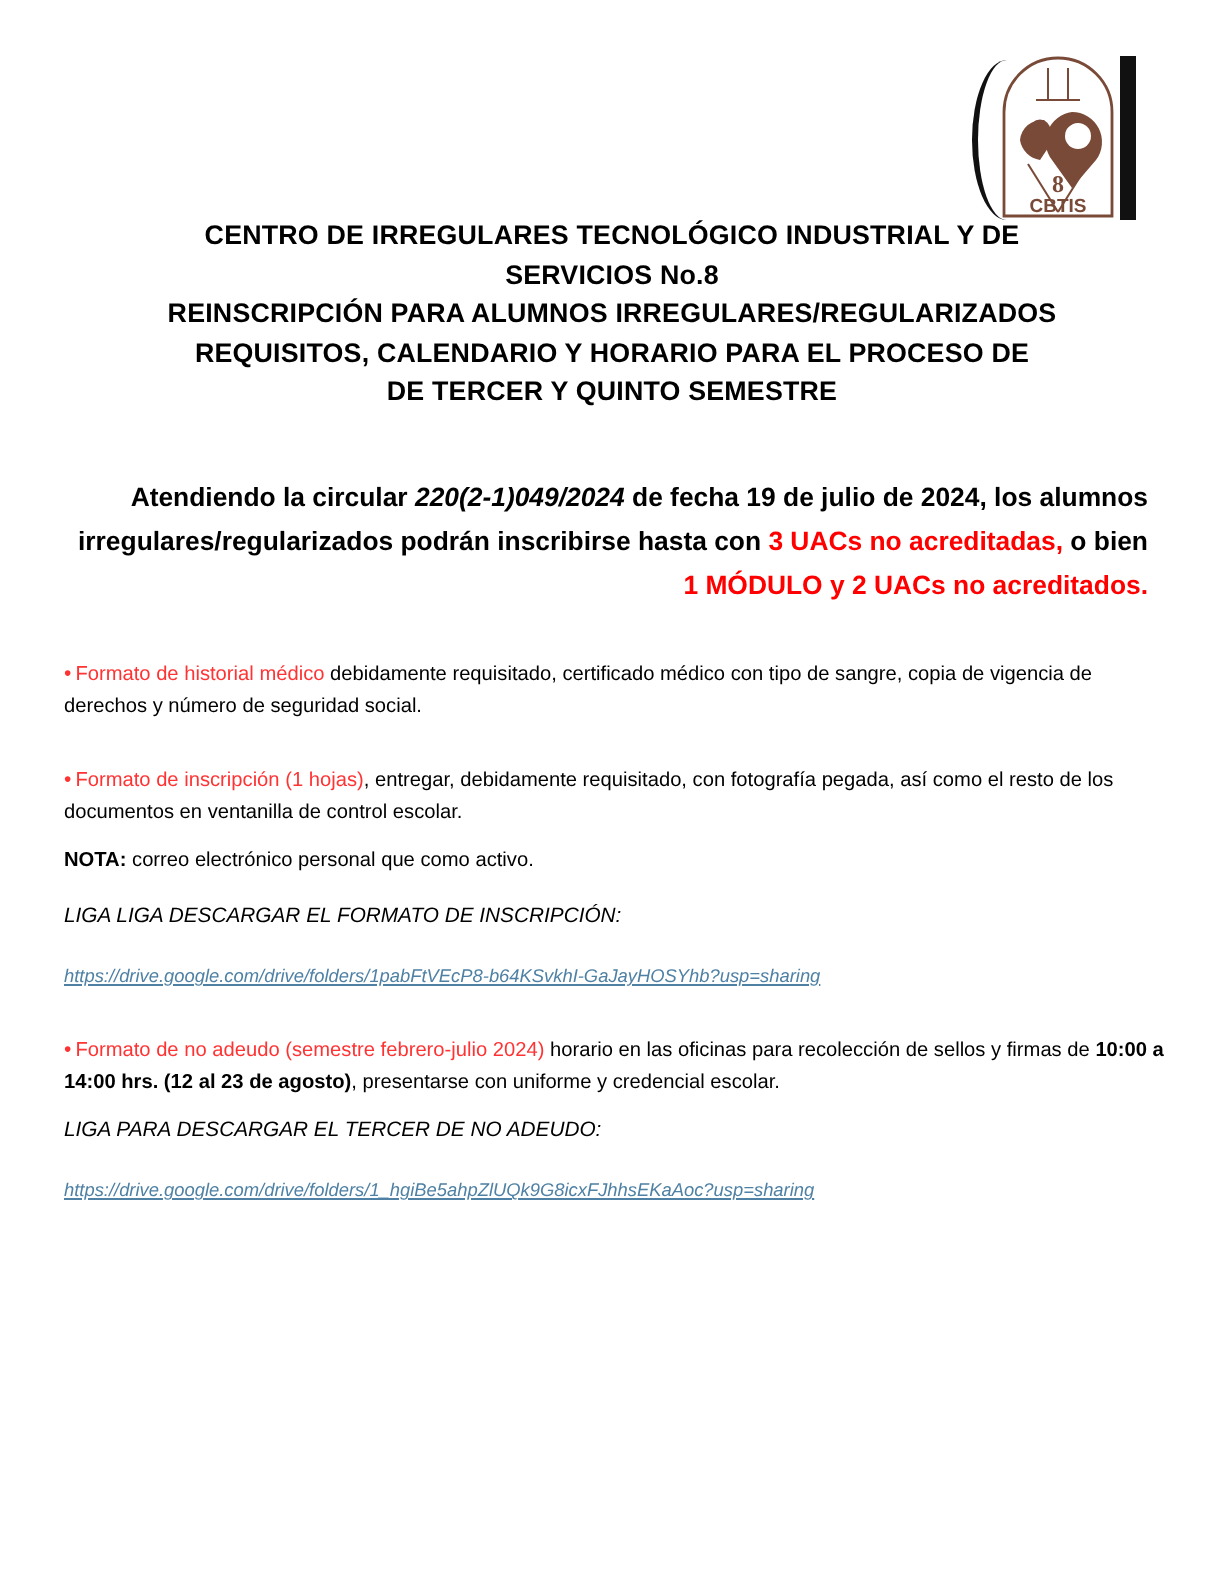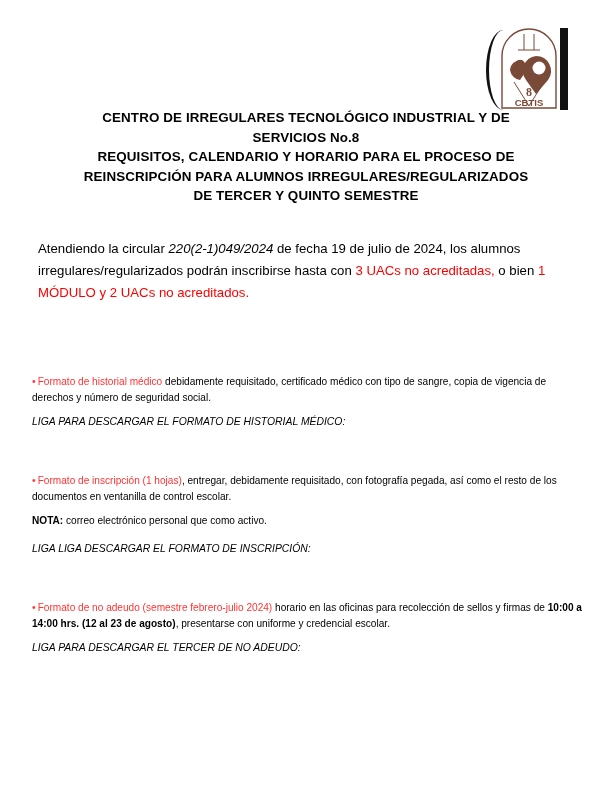--- a/index.html
+++ b/index.html
@@ -63,36 +63,36 @@
     letter-spacing: 0.1px;
   }
   .doc-title .line { display: block; }
 
   
   .lead {
     position: absolute;
     top: 238px;
     left: 38px;
     width: 536px;
-    text-align: left;
+    text-align: right;
     font-size: 13.2px;
-    font-weight: normal;
+    font-weight: bold;
     line-height: 22px;
   }
   .lead .circ { font-style: italic; }
   .red { color: #ff0000; }
 
   
   .body-wrap {
     position: absolute;
     top: 330px;
     left: 32px;
     width: 550px;
   }
-  .block { margin-bottom: 14px; margin-top: 44px; }
+  .block { margin-bottom: 14px; }
   .block.b1 { margin-bottom: 22px; }
   .block.b2 { margin-bottom: 22px; }
 
   .para {
     font-size: 10.1px;
     line-height: 15.6px;
     color: #000;
     margin: 0 0 9px 0;
     text-align: left;
   }
@@ -158,48 +158,53 @@
       <text x="31" y="70" text-anchor="middle" font-family="Liberation Serif, serif" font-size="12" font-weight="bold" fill="#7a4a38">8</text>
 
       <text x="31" y="80" text-anchor="middle" font-family="Liberation Sans, sans-serif" font-size="9.5" font-weight="bold" fill="#7a4a38">CBTIS</text>
     </svg>
   </div>
 </div>
 
 <div class="doc-title">
   <span class="line">CENTRO DE IRREGULARES TECNOLÓGICO INDUSTRIAL Y DE</span>
   <span class="line">SERVICIOS No.8</span>
+  <span class="line">REINSCRIPCIÓN PARA ALUMNOS IRREGULARES/REGULARIZADOS</span>
   <span class="line">REQUISITOS, CALENDARIO Y HORARIO PARA EL PROCESO DE</span>
-  <span class="line">REINSCRIPCIÓN PARA ALUMNOS IRREGULARES/REGULARIZADOS</span>
   <span class="line">DE TERCER Y QUINTO SEMESTRE</span>
 </div>
 
 <div class="lead">
   <span>Atendiendo la circular </span><span class="circ">220(2-1)049/2024</span><span> de fecha 19 de julio de 2024, los alumnos irregulares/regularizados podrán inscribirse hasta con </span><span class="red">3 UACs no acreditadas,</span><span> o bien </span><span class="red">1 MÓDULO y 2 UACs no acreditados.</span>
 </div>
 
 <div class="body-wrap">
 
   <div class="block b1">
     <p class="para">
       <span class="bullet">•</span><span class="soft-red">Formato de historial médico</span><span> debidamente requisitado, certificado médico con tipo de sangre, copia de vigencia de derechos y número de seguridad social.</span>
     </p>
-    <p class="liga">LIGA PARA DESCARGAR EL FORMATO DE HISTORIAL MÉDICO:</p>
   </div>
 
   <div class="block b2">
     <p class="para">
       <span class="bullet">•</span><span class="soft-red">Formato de inscripción (1 hojas)</span><span>, entregar, debidamente requisitado, con fotografía pegada, así como el resto de los documentos en ventanilla de control escolar.</span>
     </p>
     <p class="note">
       <span class="bold">NOTA:</span><span> correo electrónico personal que como activo.</span>
     </p>
     <p class="liga">LIGA LIGA DESCARGAR EL FORMATO DE INSCRIPCIÓN:</p>
+    <div class="link-row">
+      <a class="link" href="#">https://drive.google.com/drive/folders/1pabFtVEcP8-b64KSvkhI-GaJayHOSYhb?usp=sharing</a>
+    </div>
   </div>
 
   <div class="block b3">
     <p class="para">
       <span class="bullet">•</span><span class="soft-red">Formato de no adeudo (semestre febrero-julio 2024)</span><span> horario en las oficinas para recolección de sellos y firmas de </span><span class="bold">10:00 a 14:00 hrs. (12 al 23 de agosto)</span><span>, presentarse con uniforme y credencial escolar.</span>
     </p>
     <p class="liga">LIGA PARA DESCARGAR EL TERCER DE NO ADEUDO:</p>
+    <div class="link-row">
+      <a class="link" href="#">https://drive.google.com/drive/folders/1_hgiBe5ahpZlUQk9G8icxFJhhsEKaAoc?usp=sharing</a>
+    </div>
   </div>
 
 </div>
 
 </body></html>

